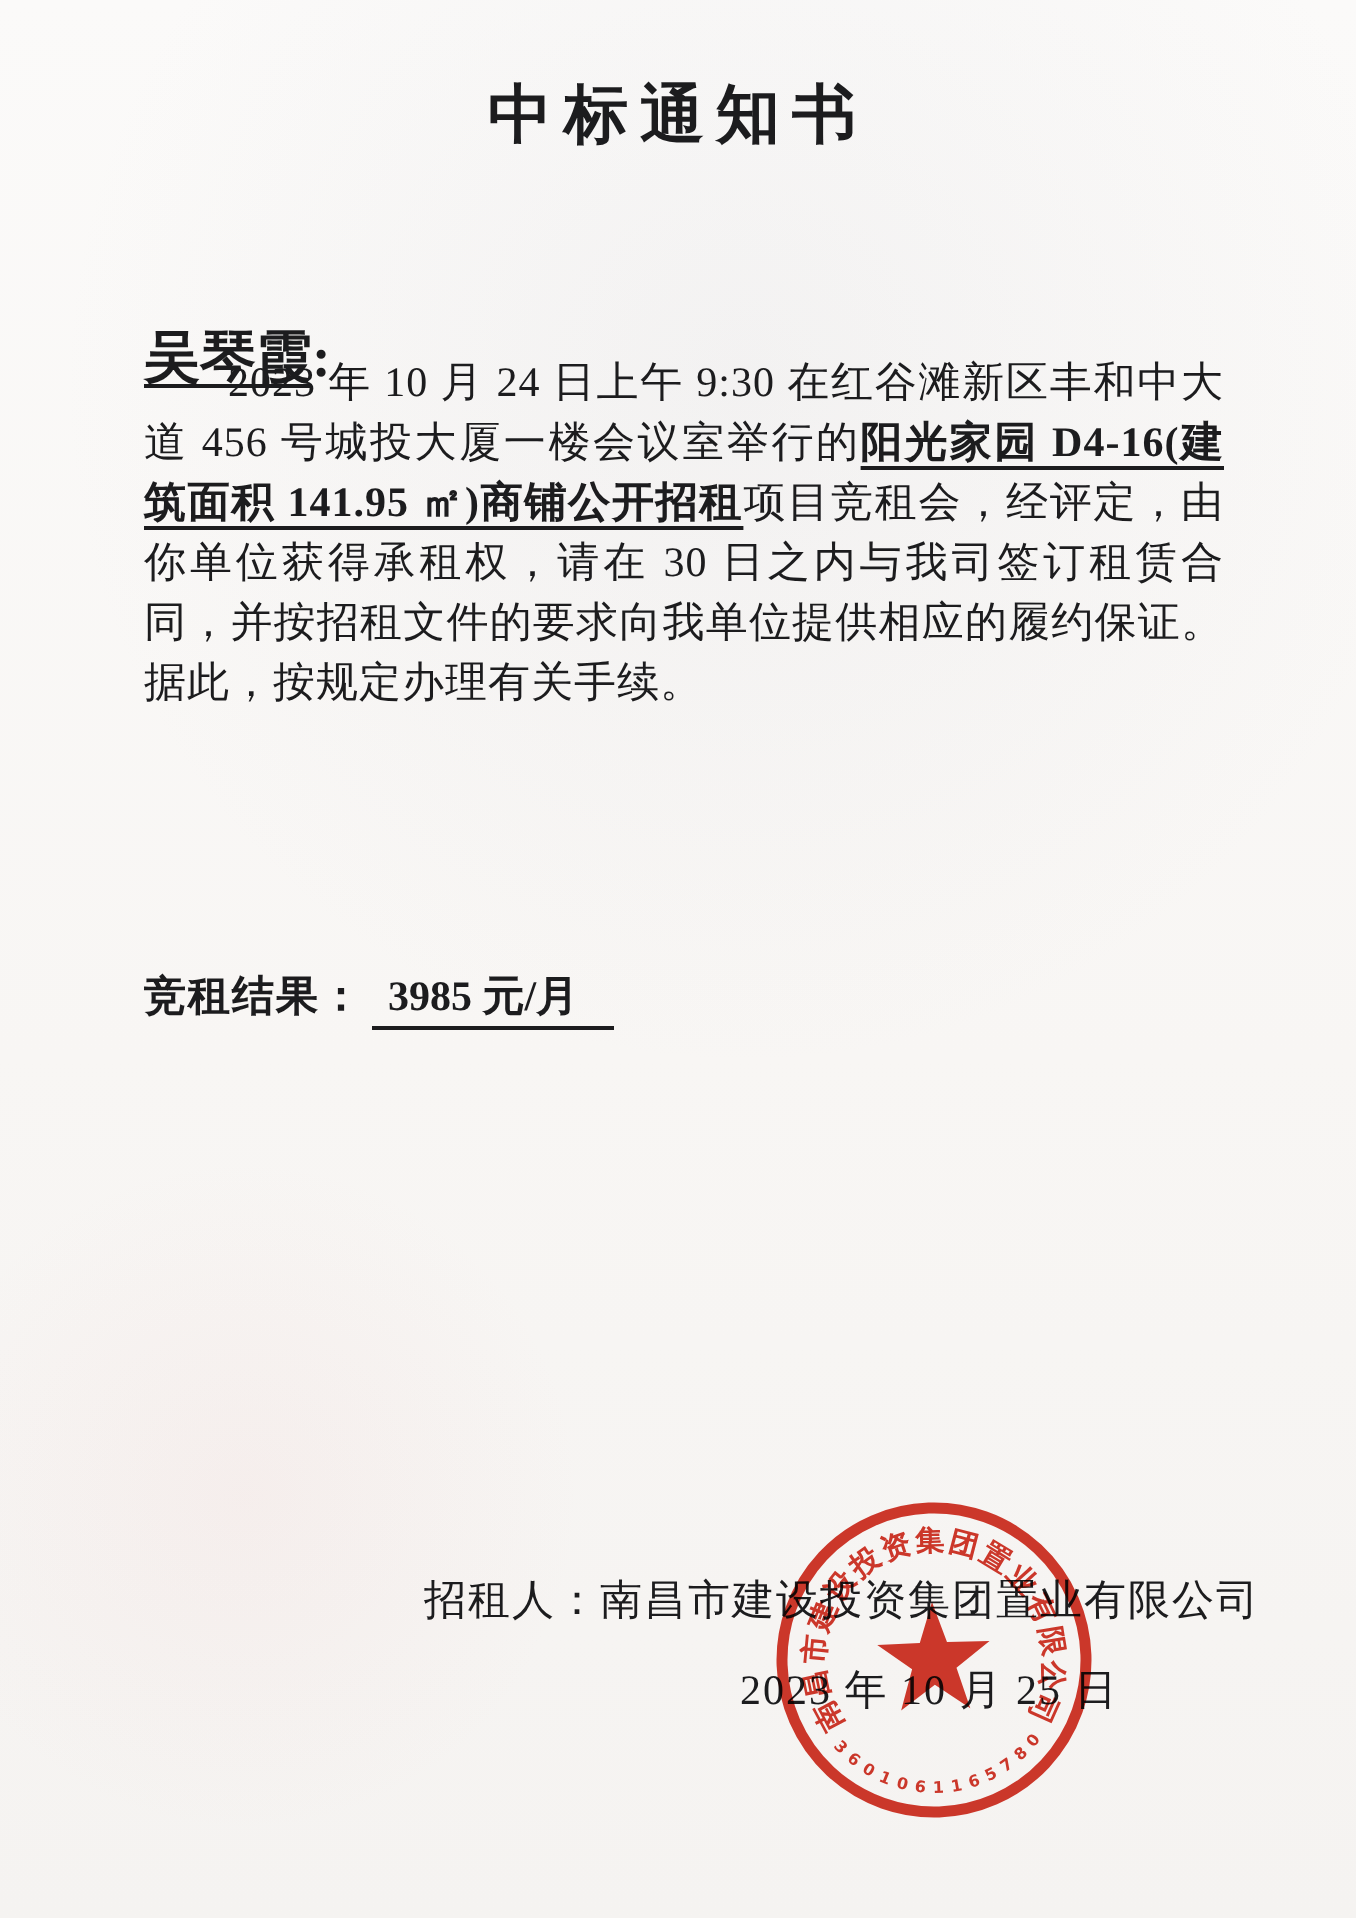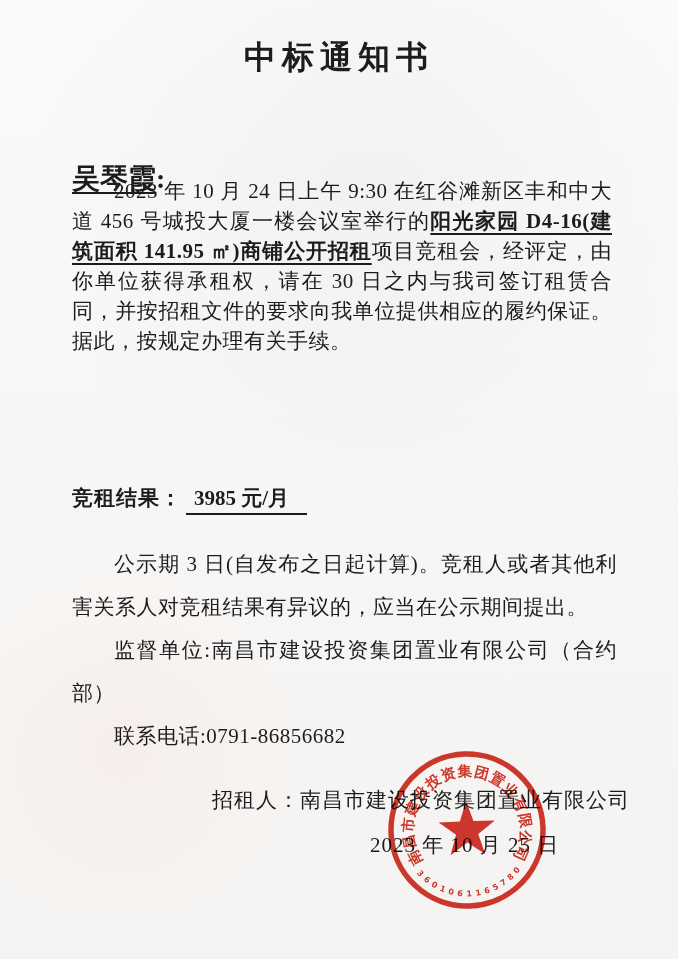--- a/index.html
+++ b/index.html
@@ -138,25 +138,20 @@
 <div class="page">
 
   <div class="title">中标通知书</div>
 
   <div class="addressee"><span class="u-name">吴琴霞</span><span>:</span></div>
 
   <div class="body-para para1"><span>2023 年 10 月 24 日上午 9:30 在红谷滩新区丰和中大道 456 号城投大厦一楼会议室举行的</span><span class="bold-u">阳光家园 D4-16(建筑面积 141.95 ㎡)商铺公开招租</span><span>项目竞租会，经评定，由你单位获得承租权，请在 30 日之内与我司签订租赁合同，并按招租文件的要求向我单位提供相应的履约保证。据此，按规定办理有关手续。</span></div>
 
   <div class="result-line"><span class="result-label">竞租结果：</span><span class="result-value">3985 元/月</span></div>
 
-  <div class="para2-block">
-    <div class="indent">公示期 3 日(自发布之日起计算)。竞租人或者其他利害关系人对竞租结果有异议的，应当在公示期间提出。</div>
-    <div class="indent">监督单位:南昌市建设投资集团置业有限公司（合约部）</div>
-    <div class="indent">联系电话:0791-86856682</div>
-  </div>
 
   <div class="sig-lessor">招租人：南昌市建设投资集团置业有限公司</div>
   <div class="sig-date">2023 年 10 月 25 日</div>
 
   <div class="seal">
     <svg id="seal-svg" width="172" height="172" viewBox="0 0 172 172" xmlns="http://www.w3.org/2000/svg">
       <circle class="seal-ring" cx="86" cy="86" r="76"></circle>
       <polygon class="seal-star" points="86,57 92.8,77.2 114.1,77.5 97.1,90.3 103.3,110.7 86,98.4 68.7,110.7 74.9,90.3 57.9,77.5 79.2,77.2"></polygon>
     <text x="32.97115126834915" y="111.86389766055558" transform="rotate(-116 32.97115126834915 111.86389766055558)" class="seal-char">南</text>
         <text x="27.797054958512234" y="95.66525677349313" transform="rotate(-99.42857142857143 27.797054958512234 95.66525677349313)" class="seal-char">昌</text>

